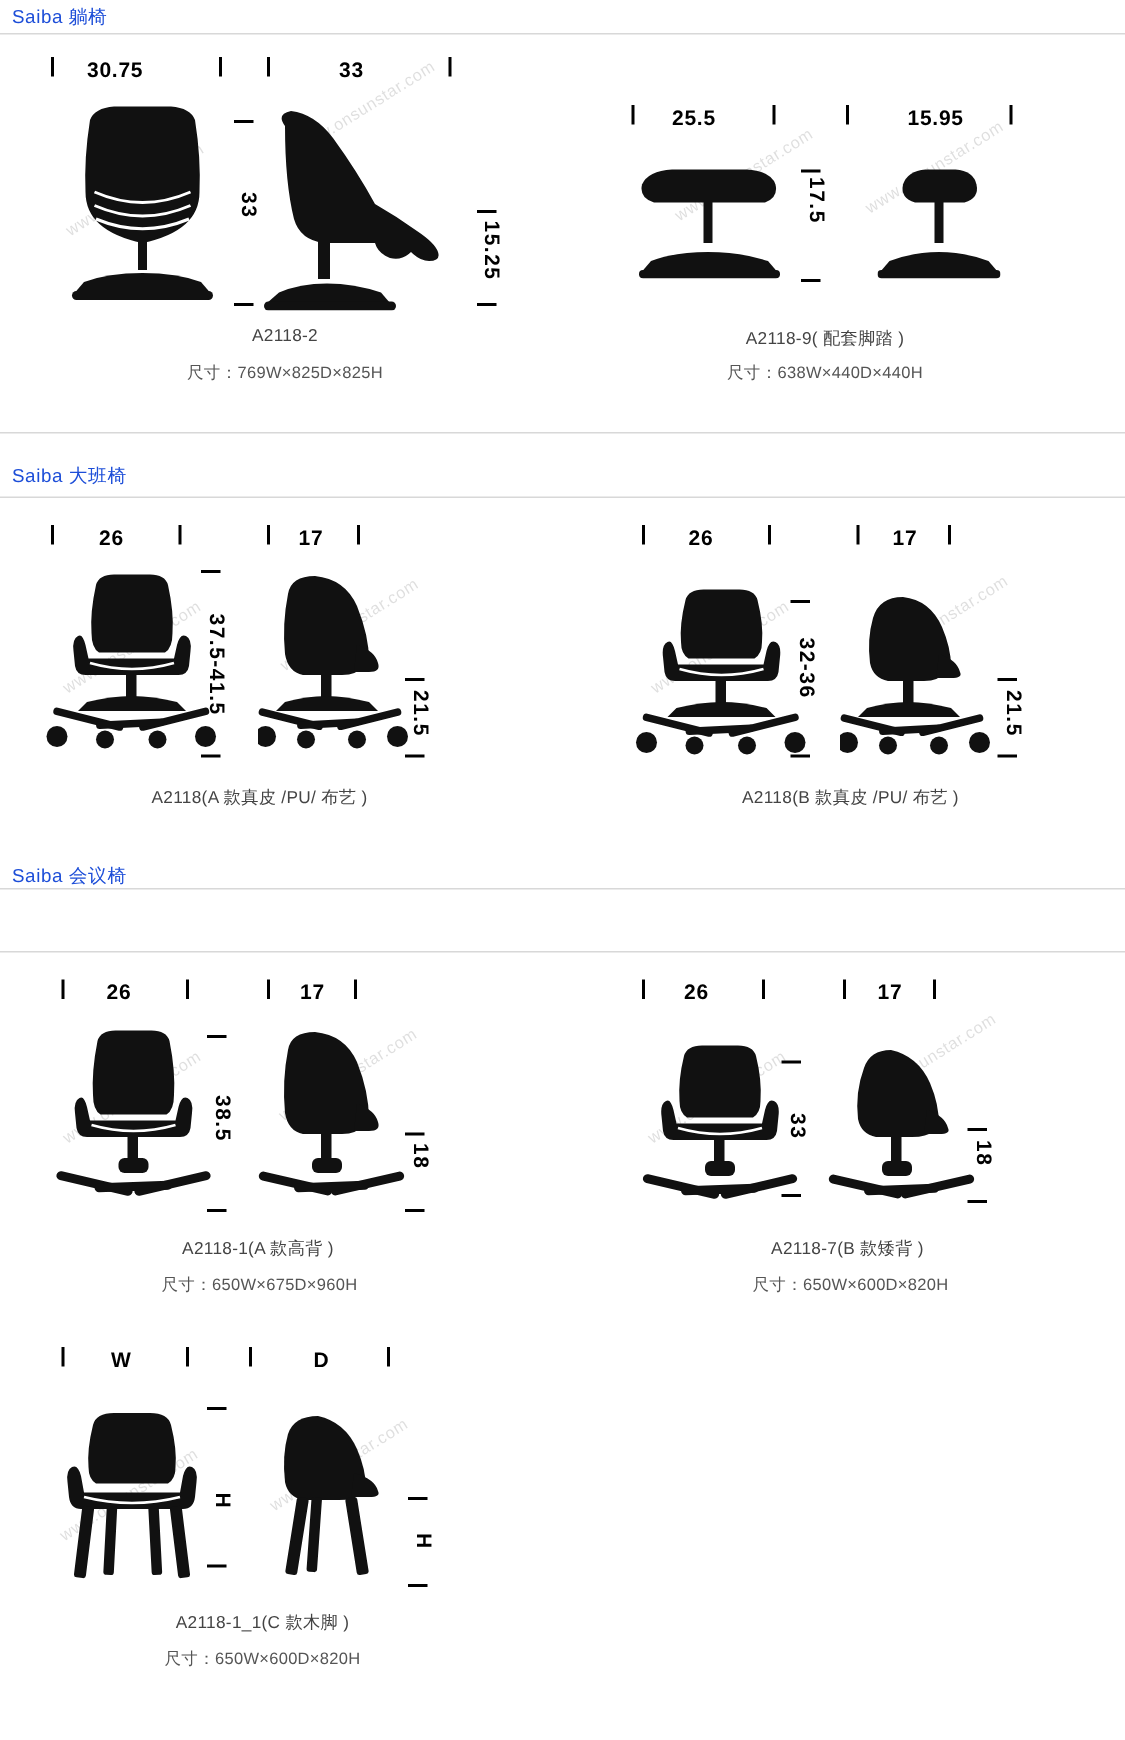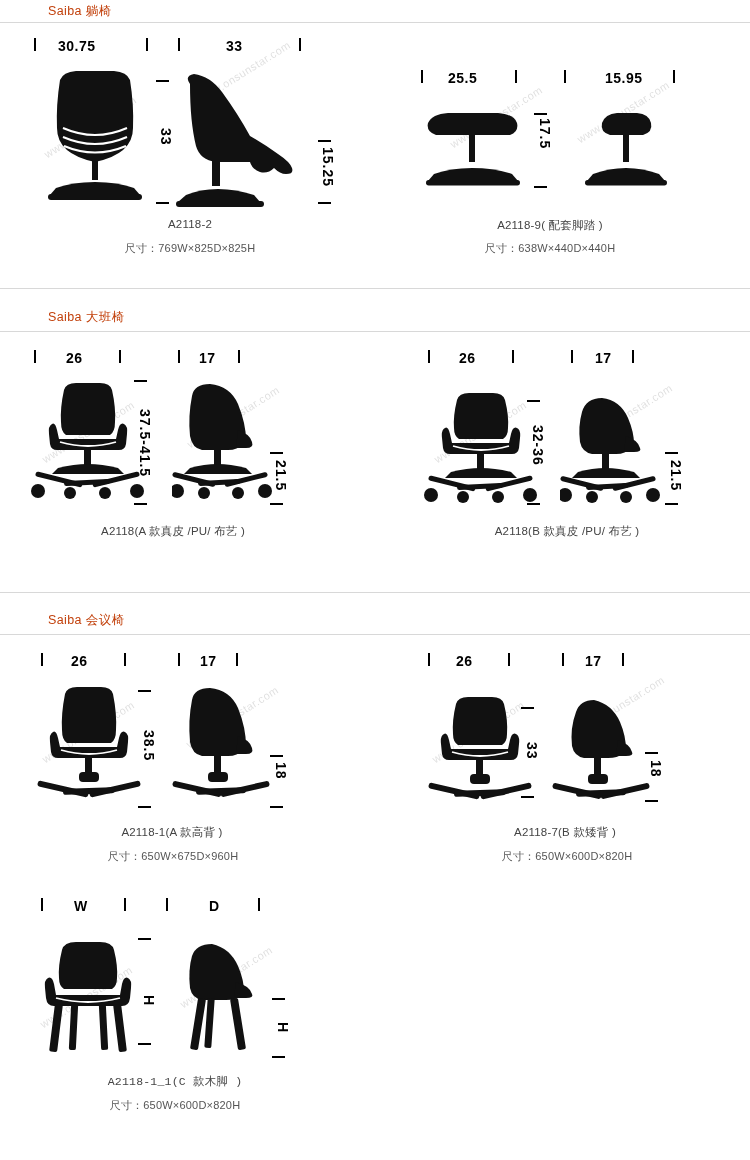--- a/index.html
+++ b/index.html
@@ -11,23 +11,22 @@
     color: #1a1a1a;
     overflow: hidden;
   }
   .page { position: relative; width: 750px; height: 1160px; }
 
   
   .section-header {
     position: absolute;
     left: 8px;
     font-size: 12.5px;
-    color: #c2410c;
+    color: #1d4ed8;
     letter-spacing: .4px;
-    margin-left: 40px;
   }
   .rule {
     position: absolute;
     left: 0; width: 750px; height: 1px;
     background: #d8d8d8;
   }
 
   
   .caption {
     position: absolute;
@@ -276,21 +275,21 @@
         <circle cx="32" cy="105" r="6"></circle>
         <circle cx="66" cy="105" r="6"></circle>
       </g>
     </svg>
   </div>
 
   <div class="caption" style="left:452px; top:524px; width:230px;">A2118(B 款真皮 /PU/ 布艺 )</div>
 
   <div class="rule" style="top:592px;"></div>
 
-  <div class="section-header" style="top:612px;">Saiba 会议椅</div>
+  <div class="section-header" style="top:576px;">Saiba 会议椅</div>
   <div class="rule" style="top:634px;"></div>
 
   <div class="wm" style="left:40px; top:755px;">www.onsunstar.com</div>
   <div class="wm" style="left:184px; top:740px;">www.onsunstar.com</div>
   <div class="wm" style="left:430px; top:755px;">www.onsunstar.com</div>
   <div class="wm" style="left:570px; top:730px;">www.onsunstar.com</div>
   <div class="wm" style="left:38px; top:1020px;">www.onsunstar.com</div>
   <div class="wm" style="left:178px; top:1000px;">www.onsunstar.com</div>
 
   <div class="tick" style="left:41px; top:653px;"></div>
@@ -421,16 +420,16 @@
       <path fill="#111" d="M20 16 Q24 4 40 4 Q58 8 66 26 Q72 40 72 52 L68 56 Q64 60 54 60 L30 60 Q20 58 18 48 Q16 30 20 16 Z"></path>
       <path fill="#111" d="M64 42 Q78 46 80 54 Q82 58 74 58 L62 58 Z"></path>
       <g fill="#111">
         <rect x="22" y="58" width="8" height="52" rx="2" transform="rotate(9 26 84)"></rect>
         <rect x="62" y="58" width="8" height="52" rx="2" transform="rotate(-9 66 84)"></rect>
         <rect x="34" y="58" width="7" height="50" rx="2" transform="rotate(4 37 83)"></rect>
       </g>
     </svg>
   </div>
 
-  <div class="caption" style="left:65px; top:1074px; width:220px;font-family:Liberation Mono, monospace;">A2118-1_1(C 款木脚 )</div>
+  <div class="caption" style="left:65px; top:1074px; width:220px;">A2118-1_1(C 款木脚 )</div>
   <div class="caption sub" style="left:60px; top:1098px; width:230px;">尺寸：650W×600D×820H</div>
 
 </div>
 
 </body></html>

